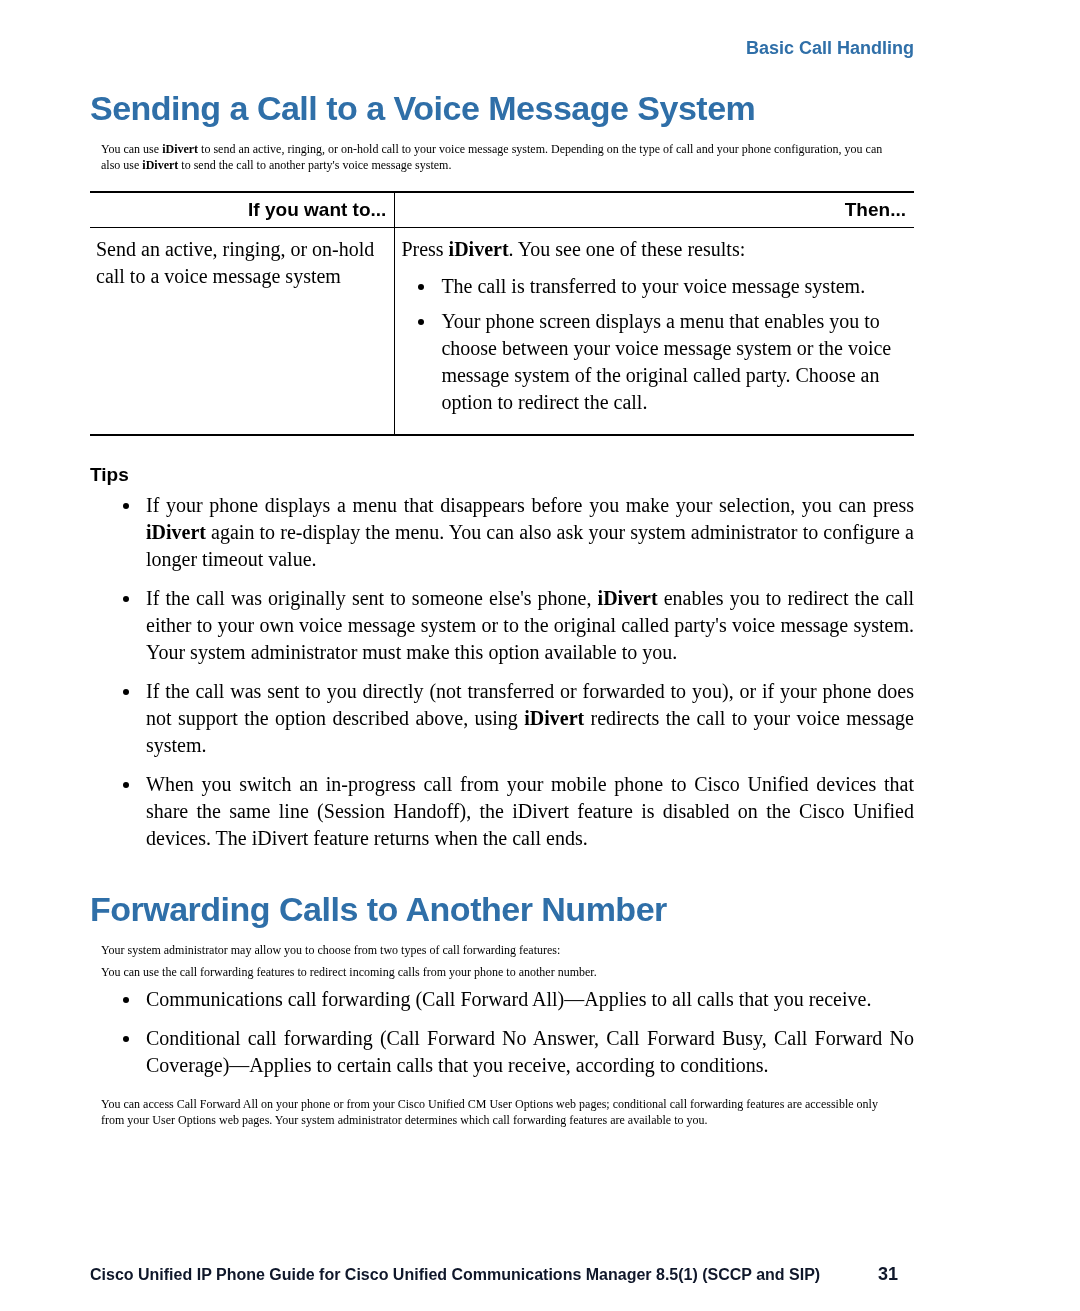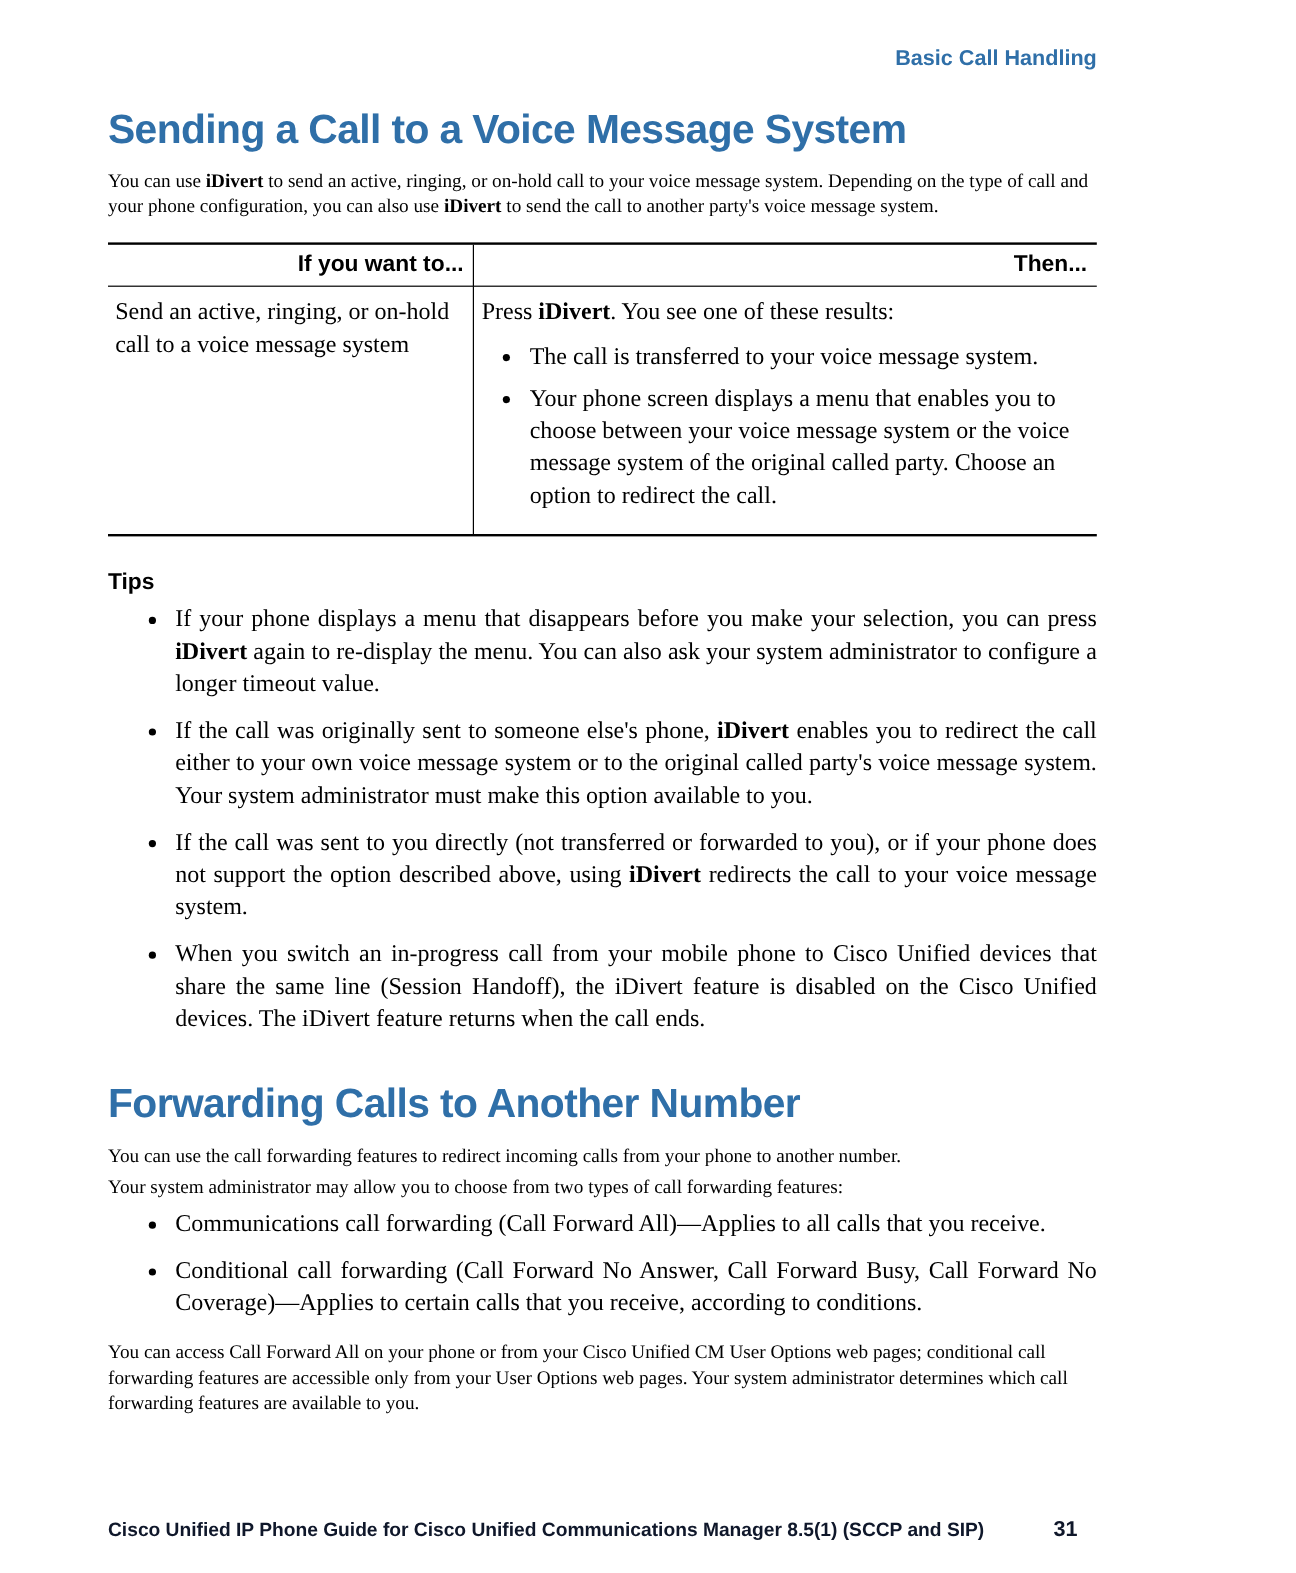--- a/index.html
+++ b/index.html
@@ -26,23 +26,23 @@
   }
   h1 {
     font-family: Arial, Helvetica, sans-serif;
     font-size: 34px;
     font-weight: bold;
     color: #2f6fa8;
     margin: 10px 0 14px 0;
     letter-spacing: -0.5px;
   }
   p {
-    font-size: 16px;
+    font-size: 12px;
     line-height: 1.3;
-    margin: 6px 0;
+    margin: 6px 11px;
   }
   .bold { font-weight: bold; }
   table {
     border-collapse: collapse;
     width: 100%;
     margin: 18px 0 28px 0;
     font-size: 20px;
   }
   th {
     text-align: right;
@@ -150,22 +150,22 @@
       <span>If the call was originally sent to someone else's phone, </span><span class="bold">iDivert</span><span> enables you to redirect the call either to your own voice message system or to the original called party's voice message system. Your system administrator must make this option available to you.</span>
     </li>
     <li>
       <span>If the call was sent to you directly (not transferred or forwarded to you), or if your phone does not support the option described above, using </span><span class="bold">iDivert</span><span> redirects the call to your voice message system.</span>
     </li>
     <li>When you switch an in-progress call from your mobile phone to Cisco Unified devices that share the same line (Session Handoff), the iDivert feature is disabled on the Cisco Unified devices. The iDivert feature returns when the call ends.</li>
   </ul>
 
   <h1 class="h2-style">Forwarding Calls to Another Number</h1>
 
+  <p>Your system administrator may allow you to choose from two types of call forwarding features:</p>
   <p>You can use the call forwarding features to redirect incoming calls from your phone to another number.</p>
-  <p>Your system administrator may allow you to choose from two types of call forwarding features:</p>
 
   <ul class="body-list">
     <li>Communications call forwarding (Call Forward All)—Applies to all calls that you receive.</li>
     <li>Conditional call forwarding (Call Forward No Answer, Call Forward Busy, Call Forward No Coverage)—Applies to certain calls that you receive, according to conditions.</li>
   </ul>
 
   <p>You can access Call Forward All on your phone or from your Cisco Unified CM User Options web pages; conditional call forwarding features are accessible only from your User Options web pages. Your system administrator determines which call forwarding features are available to you.</p>
 
   <div class="footer">
     <span>Cisco Unified IP Phone Guide for Cisco Unified Communications Manager 8.5(1) (SCCP and SIP)</span>

